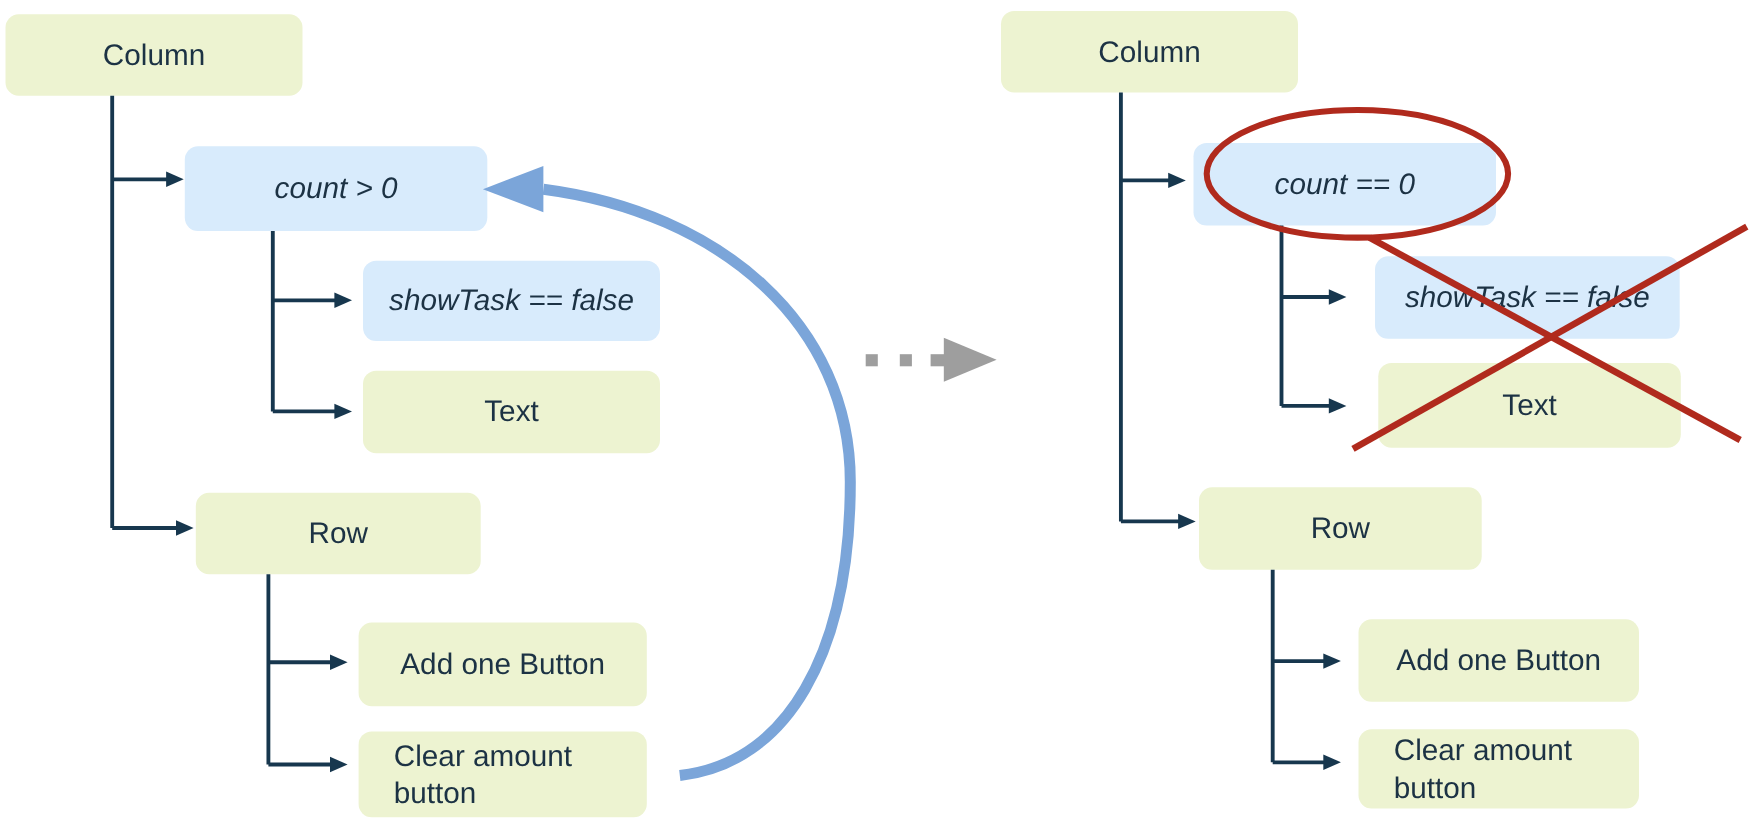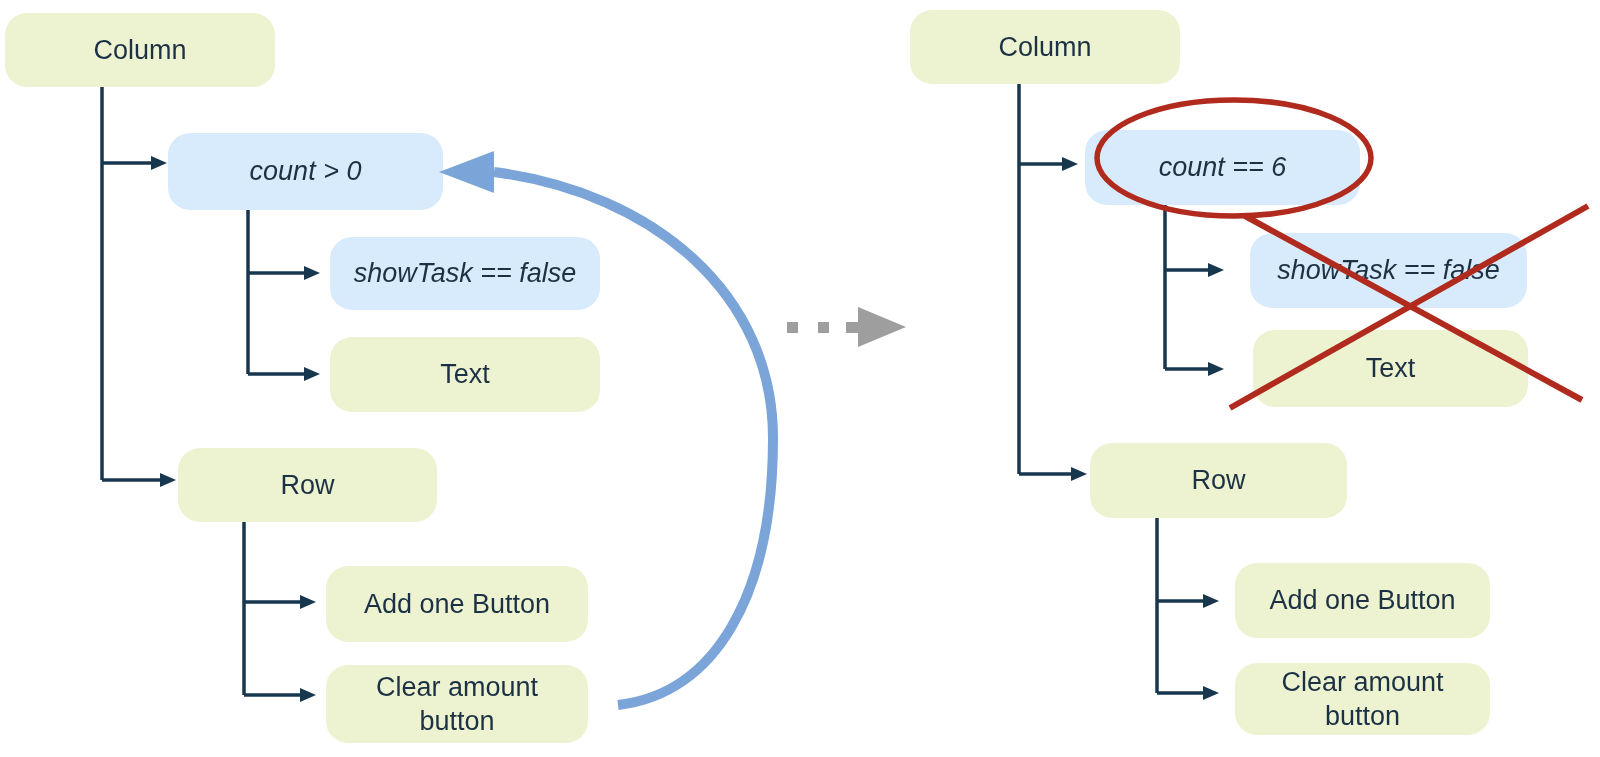--- a/index.html
+++ b/index.html
@@ -18,30 +18,30 @@
     height:757px;
     background:#ffffff;
     font-family:"Liberation Sans","DejaVu Sans",sans-serif;
     overflow:hidden;
   }
   .node{
     position:absolute;
     display:flex;
     align-items:center;
     justify-content:center;
-    text-align:center;
-    border-radius:22px;
+    text-align:left;
+    border-radius:12px;
     font-size:27px;
     line-height:1.26;
     color:var(--ink);
     z-index:1;
   }
   .green{background:var(--green-box);}
   .blue{background:var(--blue-box);font-style:italic;}
-  .narrow{padding:0 16px;box-sizing:border-box;}
+  .narrow{padding:0 32px;box-sizing:border-box;}
   #overlay{
     position:absolute;
     left:0;top:0;
     z-index:2;
     pointer-events:none;
   }
   .tree-line{stroke:var(--line);stroke-width:3.5;fill:none;}
   .tree-arrow{fill:var(--line);stroke:none;}
   .blue-curve{stroke:var(--blue-arrow);stroke-width:10;fill:none;}
   .blue-head{fill:var(--blue-arrow);stroke:none;}
@@ -62,21 +62,21 @@
   <div class="node green" style="left:330px;top:337px;width:270px;height:75px;">Text</div>
 
   <div class="node green" style="left:178px;top:448px;width:259px;height:74px;">Row</div>
 
   <div class="node green" style="left:326px;top:566px;width:262px;height:76px;">Add one Button</div>
 
   <div class="node green narrow" style="left:326px;top:665px;width:262px;height:78px;">Clear amount button</div>
 
   <div class="node green" style="left:910px;top:10px;width:270px;height:74px;">Column</div>
 
-  <div class="node blue" style="left:1085px;top:130px;width:275px;height:75px;">count == 6</div>
+  <div class="node blue" style="left:1085px;top:130px;width:275px;height:75px;">count == 0</div>
 
   <div class="node blue" style="left:1250px;top:233px;width:277px;height:75px;">showTask == false</div>
 
   <div class="node green" style="left:1253px;top:330px;width:275px;height:77px;">Text</div>
 
   <div class="node green" style="left:1090px;top:443px;width:257px;height:75px;">Row</div>
 
   <div class="node green" style="left:1235px;top:563px;width:255px;height:75px;">Add one Button</div>
 
   <div class="node green narrow" style="left:1235px;top:663px;width:255px;height:72px;">Clear amount button</div>

